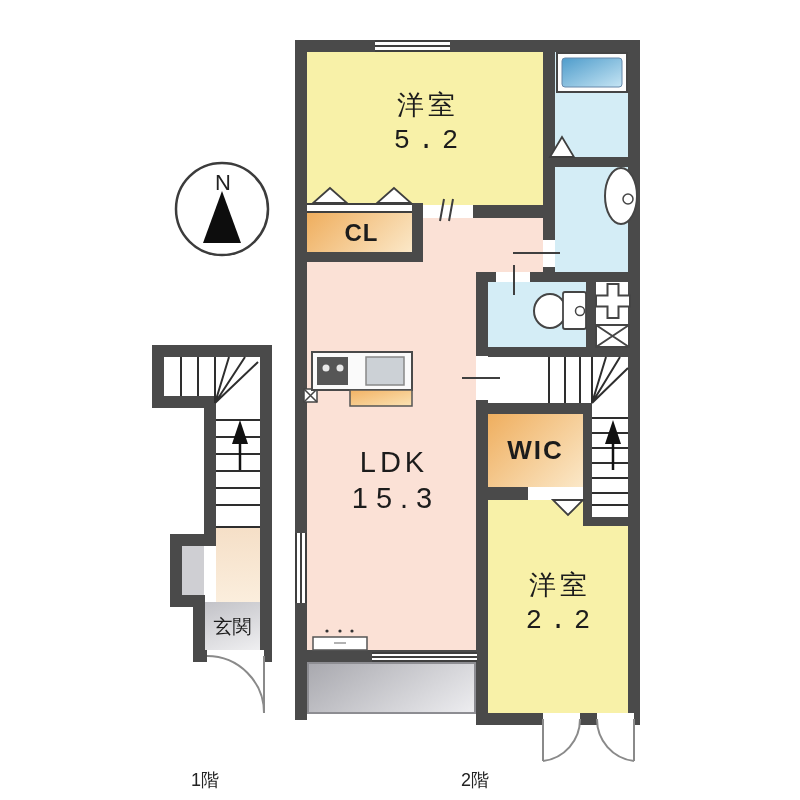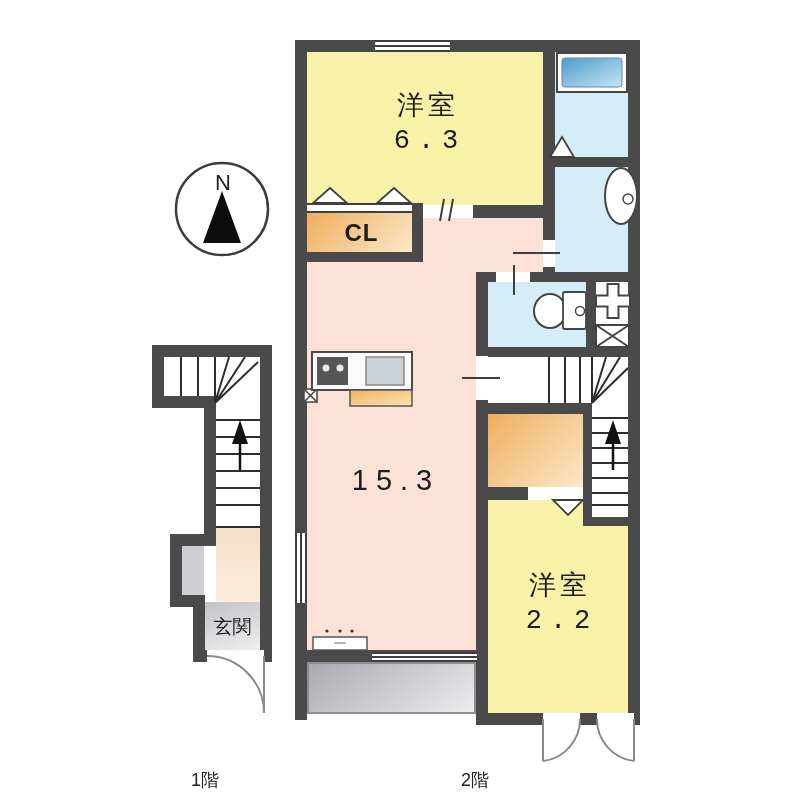--- a/index.html
+++ b/index.html
@@ -209,27 +209,31 @@
 
     <g>
       <circle cx="222" cy="209" r="46" fill="#fff" stroke="#3c3c3c" stroke-width="2.5"></circle>
       <text x="223" y="190" text-anchor="middle" font-size="22" fill="#222">N</text>
       <polygon points="222,191 203,243 241,243" fill="#0d0d0d"></polygon>
     </g>
   </svg>
 
   <div class="rlabel" style="left:307px;top:75px;width:238px;height:100px;">
     <span class="rname fs27">洋室</span>
-    <span class="rarea fs27">6.3</span>
+    <span class="rarea fs27">5.2</span>
   </div>
   <div class="rlabel" style="left:307px;top:213px;width:109px;height:39px;">
     <span class="fs24">CL</span>
   </div>
   <div class="rlabel" style="left:307px;top:425px;width:170px;height:110px;">
+    <span class="rname fs29">LDK</span>
     <span class="rarea fs29">15.3</span>
+  </div>
+  <div class="rlabel" style="left:488px;top:413px;width:95px;height:74px;">
+    <span class="fs26">WIC</span>
   </div>
   <div class="rlabel" style="left:488px;top:555px;width:140px;height:100px;">
     <span class="rname fs27">洋室</span>
     <span class="rarea fs27">2.2</span>
   </div>
   <div class="rlabel" style="left:205px;top:602px;width:55px;height:49px;">
     <span class="fs19">玄関</span>
   </div>
 
   <div class="floorlabel" style="left:155px;top:768px;">1階</div>

